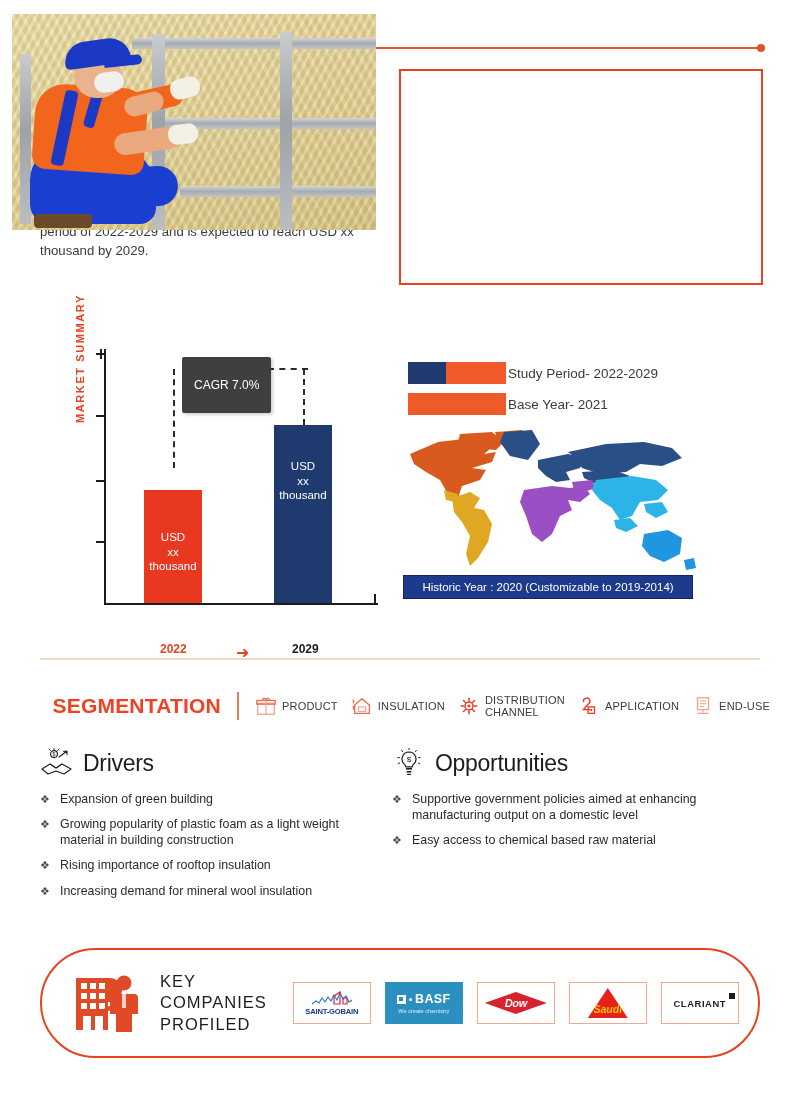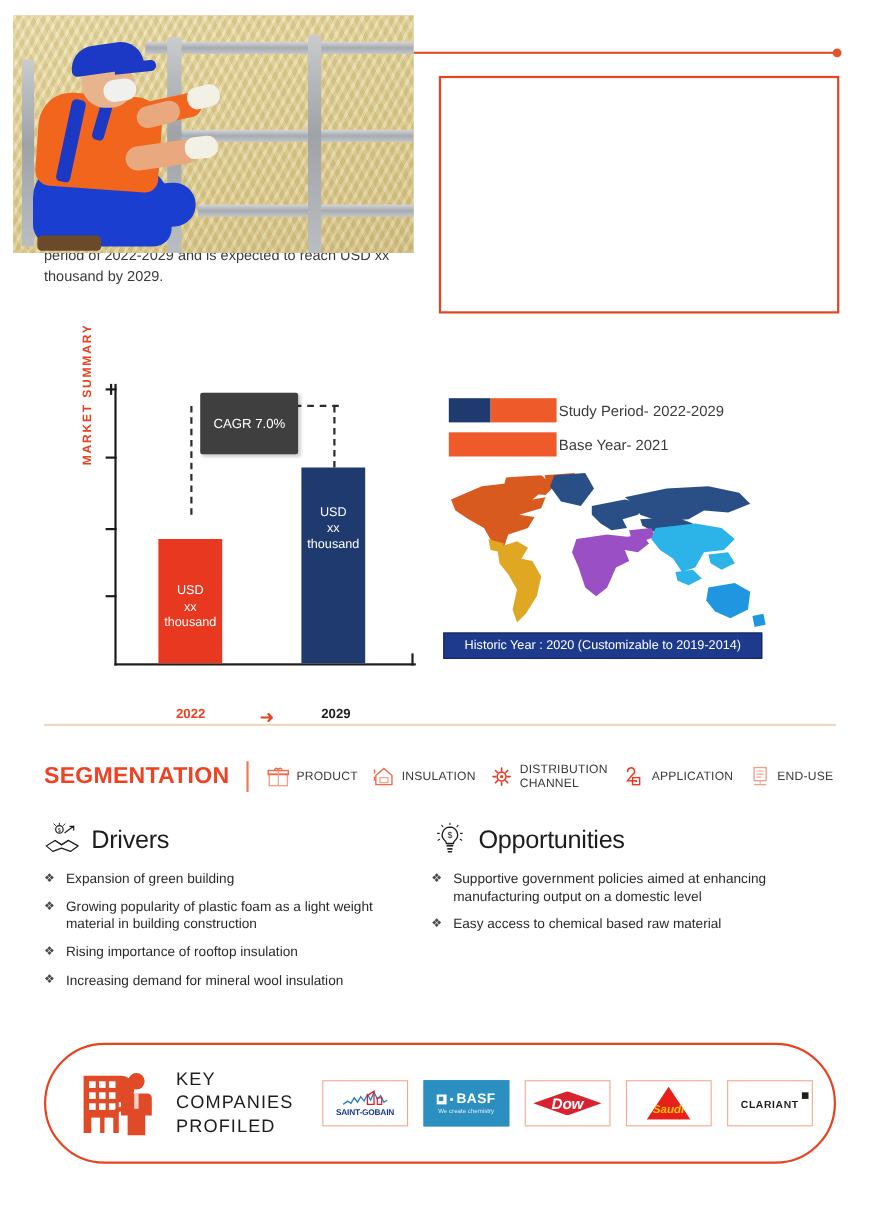--- a/index.html
+++ b/index.html
@@ -109,21 +109,21 @@
 
   .historic { position:absolute; left:403px; top:575px; width:290px; height:24px;
               background:#1e3a8c; color:#fff; font-size:11.5px; display:flex; align-items:center;
               justify-content:center; border:1px solid #12255c; }
 
   
   .divider { position:absolute; left:40px; width:720px; height:2px; background:#f0d7c4; }
   .div-1 { top:658px; }
 
   
-  .seg { position:absolute; left:40px; top:686px; width:730px; height:40px; display:flex; align-items:center; }
+  .seg { position:absolute; left:40px; top:686px; width:730px; height:40px; display:flex; align-items:center;justify-content:flex-end; }
   .seg-title { font-size:21px; font-weight:bold; color:#ee4323; letter-spacing:0.2px; }
   .seg-bar { width:2px; height:28px; background:#ef7a55; margin:0 16px; }
   .seg-items { display:flex; align-items:center; gap:13px; }
   .seg-item { display:flex; align-items:center; gap:5px; }
   .seg-ico { width:22px; height:22px; flex:0 0 auto; }
   .seg-label { font-size:11px; color:#3b3b3b; line-height:1.12; letter-spacing:0.2px; }
 
   
   .col-l { position:absolute; left:40px; top:748px; width:340px; }
   .col-r { position:absolute; left:392px; top:748px; width:370px; }
@@ -148,21 +148,21 @@
   .lg-sgob-mark { width:44px; height:14px; }
   .lg-sgob-txt { font-size:7.6px; font-weight:bold; color:#1b3a8f; letter-spacing:-0.2px; margin-top:2px; }
   .basf-row { display:flex; align-items:center; gap:3px; }
   .basf-sq { width:9px; height:9px; background:#fff; position:relative; }
   .basf-sq:after { content:""; position:absolute; left:2.5px; top:2.5px; width:4px; height:4px; background:#2b8fc0; }
   .basf-dot { width:3px; height:3px; background:#fff; border-radius:50%; }
   .basf-wm { font-size:12.5px; font-weight:bold; color:#fff; letter-spacing:0.4px; }
   .basf-tag { font-size:5.6px; color:#dff0fa; margin-top:2px; }
   .dow-dia { width:62px; height:22px; background:#d8232f; display:flex; align-items:center; justify-content:center;
              clip-path:polygon(50% 0, 100% 50%, 50% 100%, 0 50%); }
-  .dow-txt { font-size:14px; font-weight:bold; color:#fff; font-style:italic; letter-spacing:-0.3px; }
+  .dow-txt { font-size:11px; font-weight:bold; color:#fff; font-style:italic; letter-spacing:-0.3px; }
   .sika-tri { width:40px; height:30px; background:#e8201a; clip-path:polygon(50% 0, 100% 100%, 0 100%);
               display:flex; align-items:flex-end; justify-content:center; }
   .sika-txt { font-size:10.5px; font-style:italic; font-weight:bold; color:#f5c400; margin-bottom:3px; }
   .clar-txt { font-size:9.4px; font-weight:bold; color:#1d1d1d; letter-spacing:0.6px; position:relative; }
   .clar-txt .sup { position:absolute; right:-9px; top:-5px; width:6px; height:6px; background:#1d1d1d; }
 </style>
 </head>
 <body>
 
 <div class="page">

